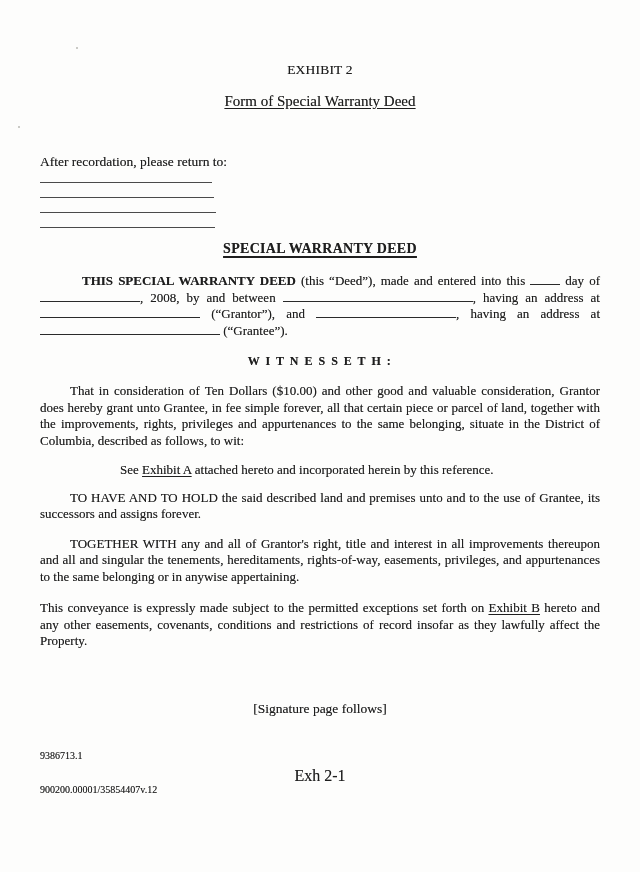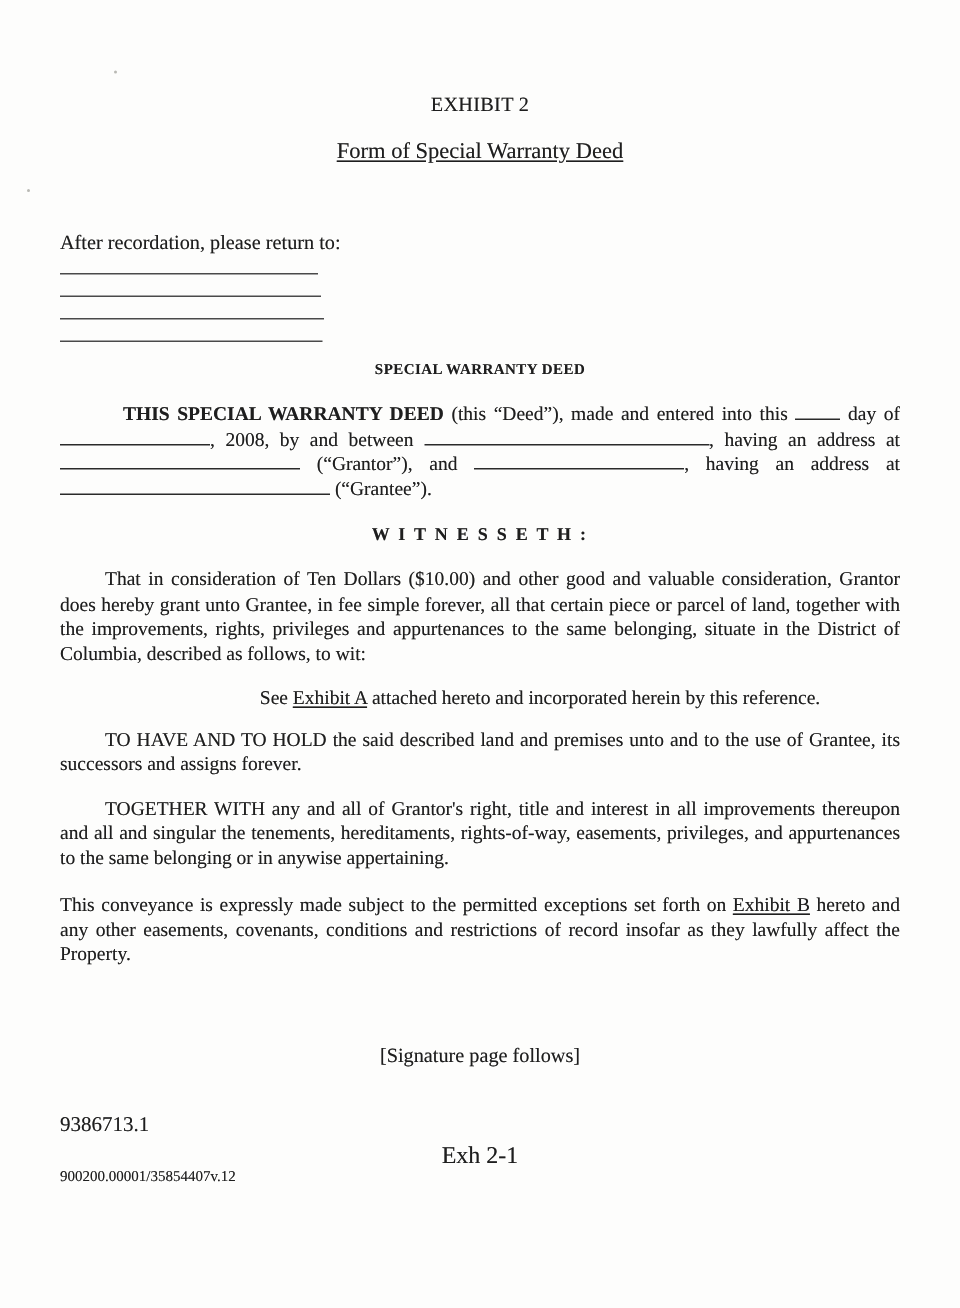--- a/index.html
+++ b/index.html
@@ -16,32 +16,32 @@
     overflow:hidden;
     text-shadow:0 0 0.4px rgba(20,20,20,0.5);
   }
   .center{text-align:center;}
   .h-exhibit{font-size:13.5px;letter-spacing:0.2px;}
   .form-title{margin-top:15px;font-size:15px;text-decoration:underline;text-underline-offset:2px;}
   .return-label{margin-top:44px;font-size:13.5px;}
   .return-lines{margin-top:4px;}
   .rline{height:14px;border-bottom:1.4px solid #4a4a4a;}
   .rline:first-child{height:8px;}
-  .deed-title{margin-top:13px;font-weight:bold;font-size:10px;letter-spacing:0.3px;text-underline-offset:2.5px;text-decoration-thickness:1.5px;}
+  .deed-title{margin-top:13px;font-weight:bold;font-size:14px;letter-spacing:0.3px;text-decoration:underline;text-underline-offset:2.5px;text-decoration-thickness:1.5px;}
   .para{line-height:16.5px;text-align:justify;}
   .p-intro{margin-top:16px;text-indent:42px;}
   .witnesseth{margin-top:15px;font-weight:bold;font-size:12px;letter-spacing:1.5px;}
   .p-consideration{margin-top:14px;text-indent:30px;}
-  .p-see{margin-top:13px;text-indent:80px;text-align:center;}
+  .p-see{margin-top:13px;text-indent:80px;text-align:left;}
   .p-together{margin-top:13px;text-indent:30px;}
   .p-habendum{margin-top:11px;text-indent:30px;}
   .p-exceptions{margin-top:15px;font-family:Liberation Serif, serif;}
   .p-covenant{margin-top:5px;}
   .signature-note{margin-top:51px;font-size:13.5px;}
-  .footer-doc-number{margin-top:33px;font-size:14px;line-height:12px;}
+  .footer-doc-number{margin-top:33px;font-size:10px;line-height:12px;}
   .footer-page-label{margin-top:6px;font-size:16px;line-height:15px;}
   .footer-file-ref{margin-top:1px;font-size:10px;line-height:12px;}
   .b{font-weight:bold;}
   .u{text-decoration:underline;text-underline-offset:2px;}
   .blank{display:inline-block;height:11px;border-bottom:1.2px solid #2a2a2a;}
   .speck{position:absolute;background:#b9b9b4;border-radius:50%;}
 </style>
 </head>
 <body>
 

